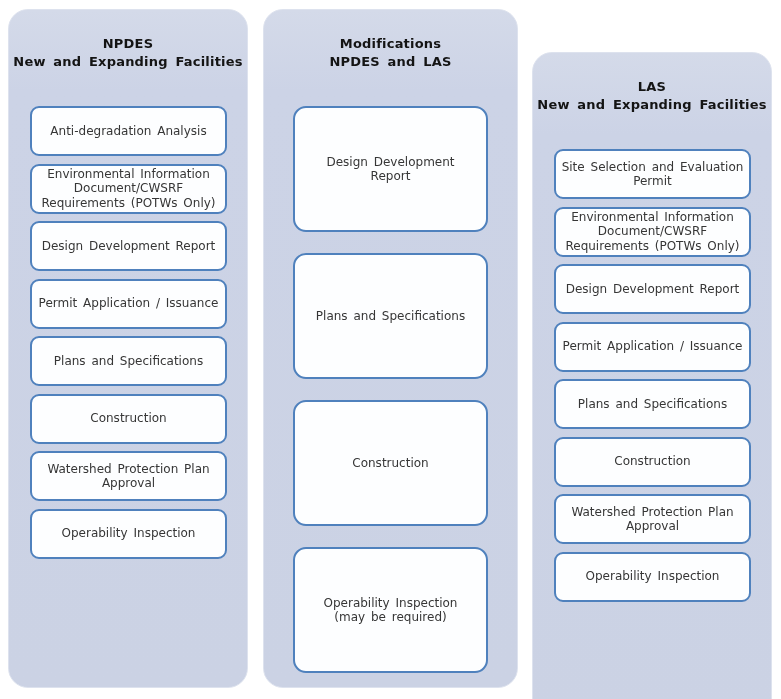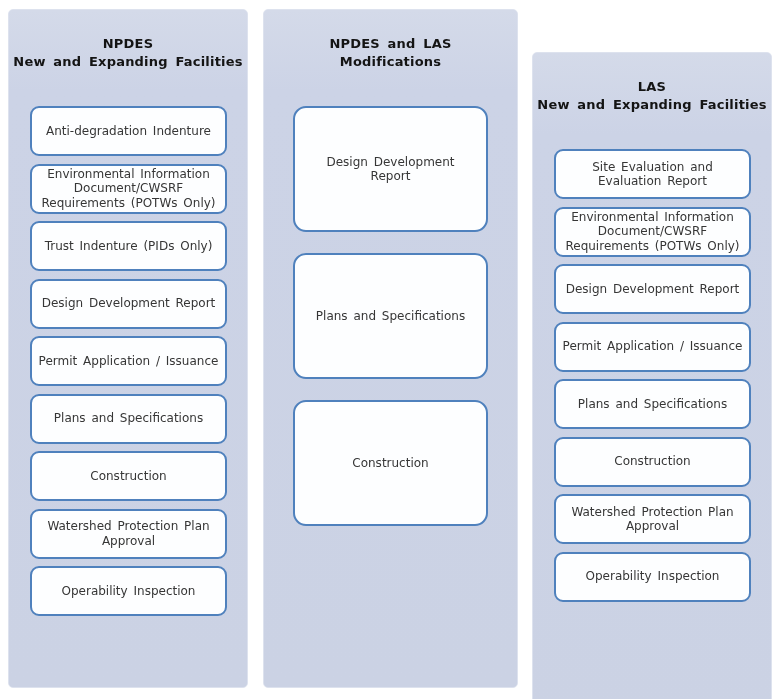--- a/index.html
+++ b/index.html
@@ -12,21 +12,21 @@
     position: relative;
     width: 781px;
     height: 699px;
     background: #ffffff;
     overflow: hidden;
   }
   .panel {
     position: absolute;
     top: 9px;
     height: 679px;
-    border-radius: 5px;
+    border-radius: 20px;
     background: linear-gradient(180deg, #d4dae9 0%, #ccd3e6 12%, #cbd2e4 100%);
     border: 1px solid #dde2ee;
     box-sizing: border-box;
   }
   .panel-left   { left: 8px;   width: 240px; }
   .panel-middle { left: 263px; width: 255px; }
   .panel-right  { left: 532px; width: 240px; margin-top: 43px; }
 
   .panel-title {
     margin-top: 25px;
@@ -80,51 +80,51 @@
 <body>
 
 <div class="diagram">
 
   <div class="panel panel-left">
     <div class="panel-title">
       <div>NPDES</div>
       <div>New and Expanding Facilities</div>
     </div>
     <div class="boxes">
-      <div class="step-box">Anti-degradation Indenture</div>
+      <div class="step-box">Anti-degradation Analysis</div>
       <div class="step-box">Environmental Information Document/CWSRF Requirements (POTWs Only)</div>
-      <div class="step-box">Trust Indenture (PIDs Only)</div>
       <div class="step-box">Design Development Report</div>
       <div class="step-box">Permit Application / Issuance</div>
       <div class="step-box">Plans and Specifications</div>
       <div class="step-box">Construction</div>
       <div class="step-box">Watershed Protection Plan Approval</div>
       <div class="step-box">Operability Inspection</div>
     </div>
   </div>
 
   <div class="panel panel-middle">
     <div class="panel-title">
+      <div>Modifications</div>
       <div>NPDES and LAS</div>
-      <div>Modifications</div>
     </div>
     <div class="boxes">
       <div class="step-box">Design Development Report</div>
       <div class="step-box">Plans and Specifications</div>
       <div class="step-box">Construction</div>
+      <div class="step-box">Operability Inspection (may be required)</div>
     </div>
   </div>
 
   <div class="panel panel-right">
     <div class="panel-title">
       <div>LAS</div>
       <div>New and Expanding Facilities</div>
     </div>
     <div class="boxes">
-      <div class="step-box">Site Evaluation and Evaluation Report</div>
+      <div class="step-box">Site Selection and Evaluation Permit</div>
       <div class="step-box">Environmental Information Document/CWSRF Requirements (POTWs Only)</div>
       <div class="step-box">Design Development Report</div>
       <div class="step-box">Permit Application / Issuance</div>
       <div class="step-box">Plans and Specifications</div>
       <div class="step-box">Construction</div>
       <div class="step-box">Watershed Protection Plan Approval</div>
       <div class="step-box">Operability Inspection</div>
     </div>
   </div>
 

